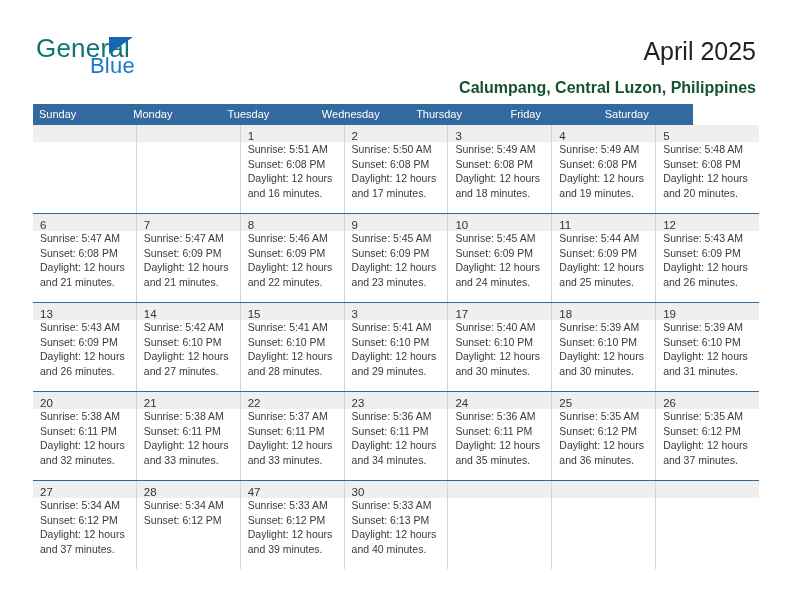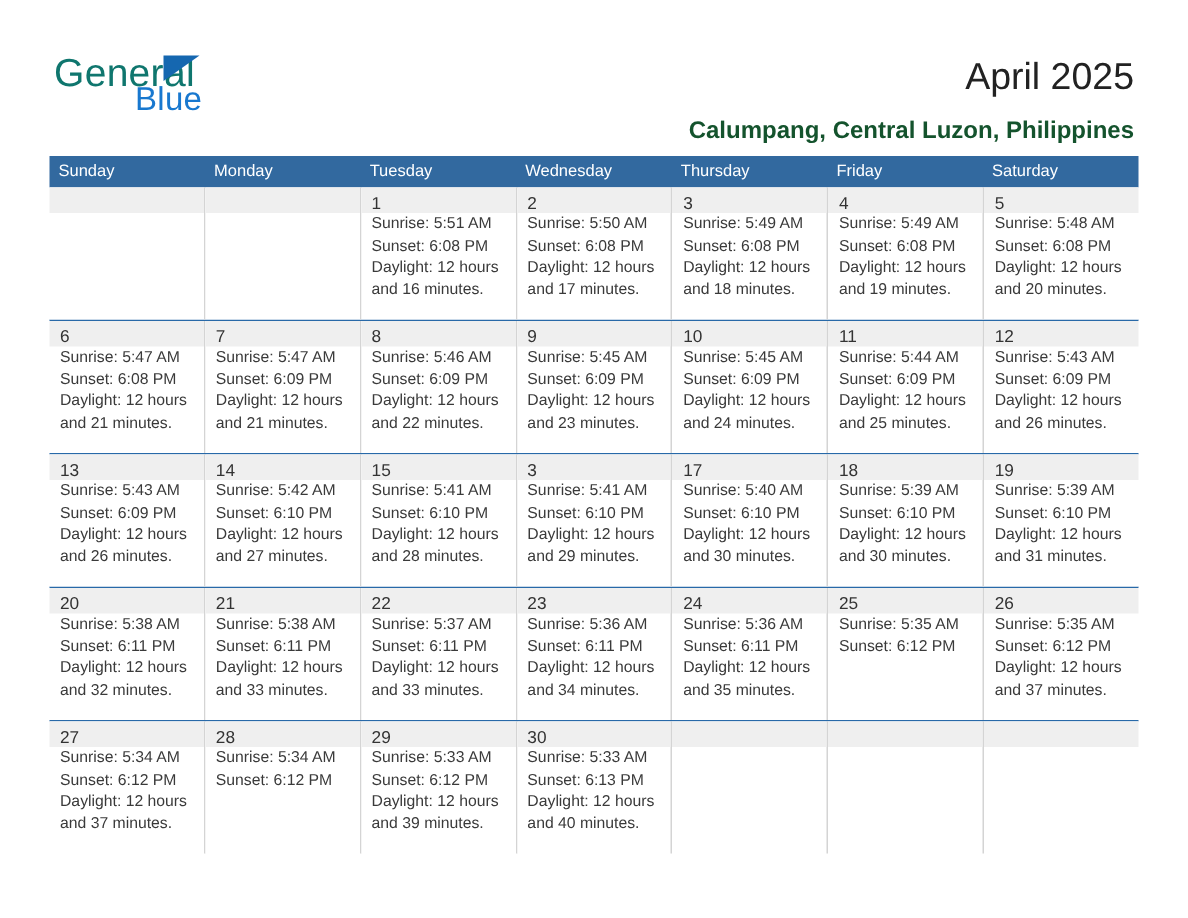--- a/index.html
+++ b/index.html
@@ -85,21 +85,21 @@
 
   
   .calendar {
     position: absolute;
     left: 33px;
     top: 104px;
     width: 726px;
   }
   .weekday-row {
     display: flex;
-    width: 726px;
+    width: 660px;
     height: 21px;
     background: #32699f;
   }
   .weekday {
     flex: 1 1 0;
     font-size: 11px;
     color: #ffffff;
     padding: 4px 0 0 6px;
     box-sizing: border-box;
     line-height: 13px;
@@ -387,20 +387,21 @@
               <div>Sunrise: 5:36 AM</div>
               <div>Sunset: 6:11 PM</div>
               <div class="daylight-wrap">Daylight: 12 hours and 35 minutes.</div>
             </div>
           </div>
           <div class="day-cell">
             <div class="daynum-band"><span class="daynum">25</span></div>
             <div class="day-body">
               <div>Sunrise: 5:35 AM</div>
               <div>Sunset: 6:12 PM</div>
+              <div class="daylight-wrap">Daylight: 12 hours and 36 minutes.</div>
             </div>
           </div>
           <div class="day-cell">
             <div class="daynum-band"><span class="daynum">26</span></div>
             <div class="day-body">
               <div>Sunrise: 5:35 AM</div>
               <div>Sunset: 6:12 PM</div>
               <div class="daylight-wrap">Daylight: 12 hours and 37 minutes.</div>
             </div>
           </div>
@@ -415,21 +416,21 @@
             </div>
           </div>
           <div class="day-cell">
             <div class="daynum-band"><span class="daynum">28</span></div>
             <div class="day-body">
               <div>Sunrise: 5:34 AM</div>
               <div>Sunset: 6:12 PM</div>
             </div>
           </div>
           <div class="day-cell">
-            <div class="daynum-band"><span class="daynum">29</span></div>
+            <div class="daynum-band"><span class="daynum">47</span></div>
             <div class="day-body">
               <div>Sunrise: 5:33 AM</div>
               <div>Sunset: 6:12 PM</div>
               <div class="daylight-wrap">Daylight: 12 hours and 39 minutes.</div>
             </div>
           </div>
           <div class="day-cell">
             <div class="daynum-band"><span class="daynum">30</span></div>
             <div class="day-body">
               <div>Sunrise: 5:33 AM</div>

